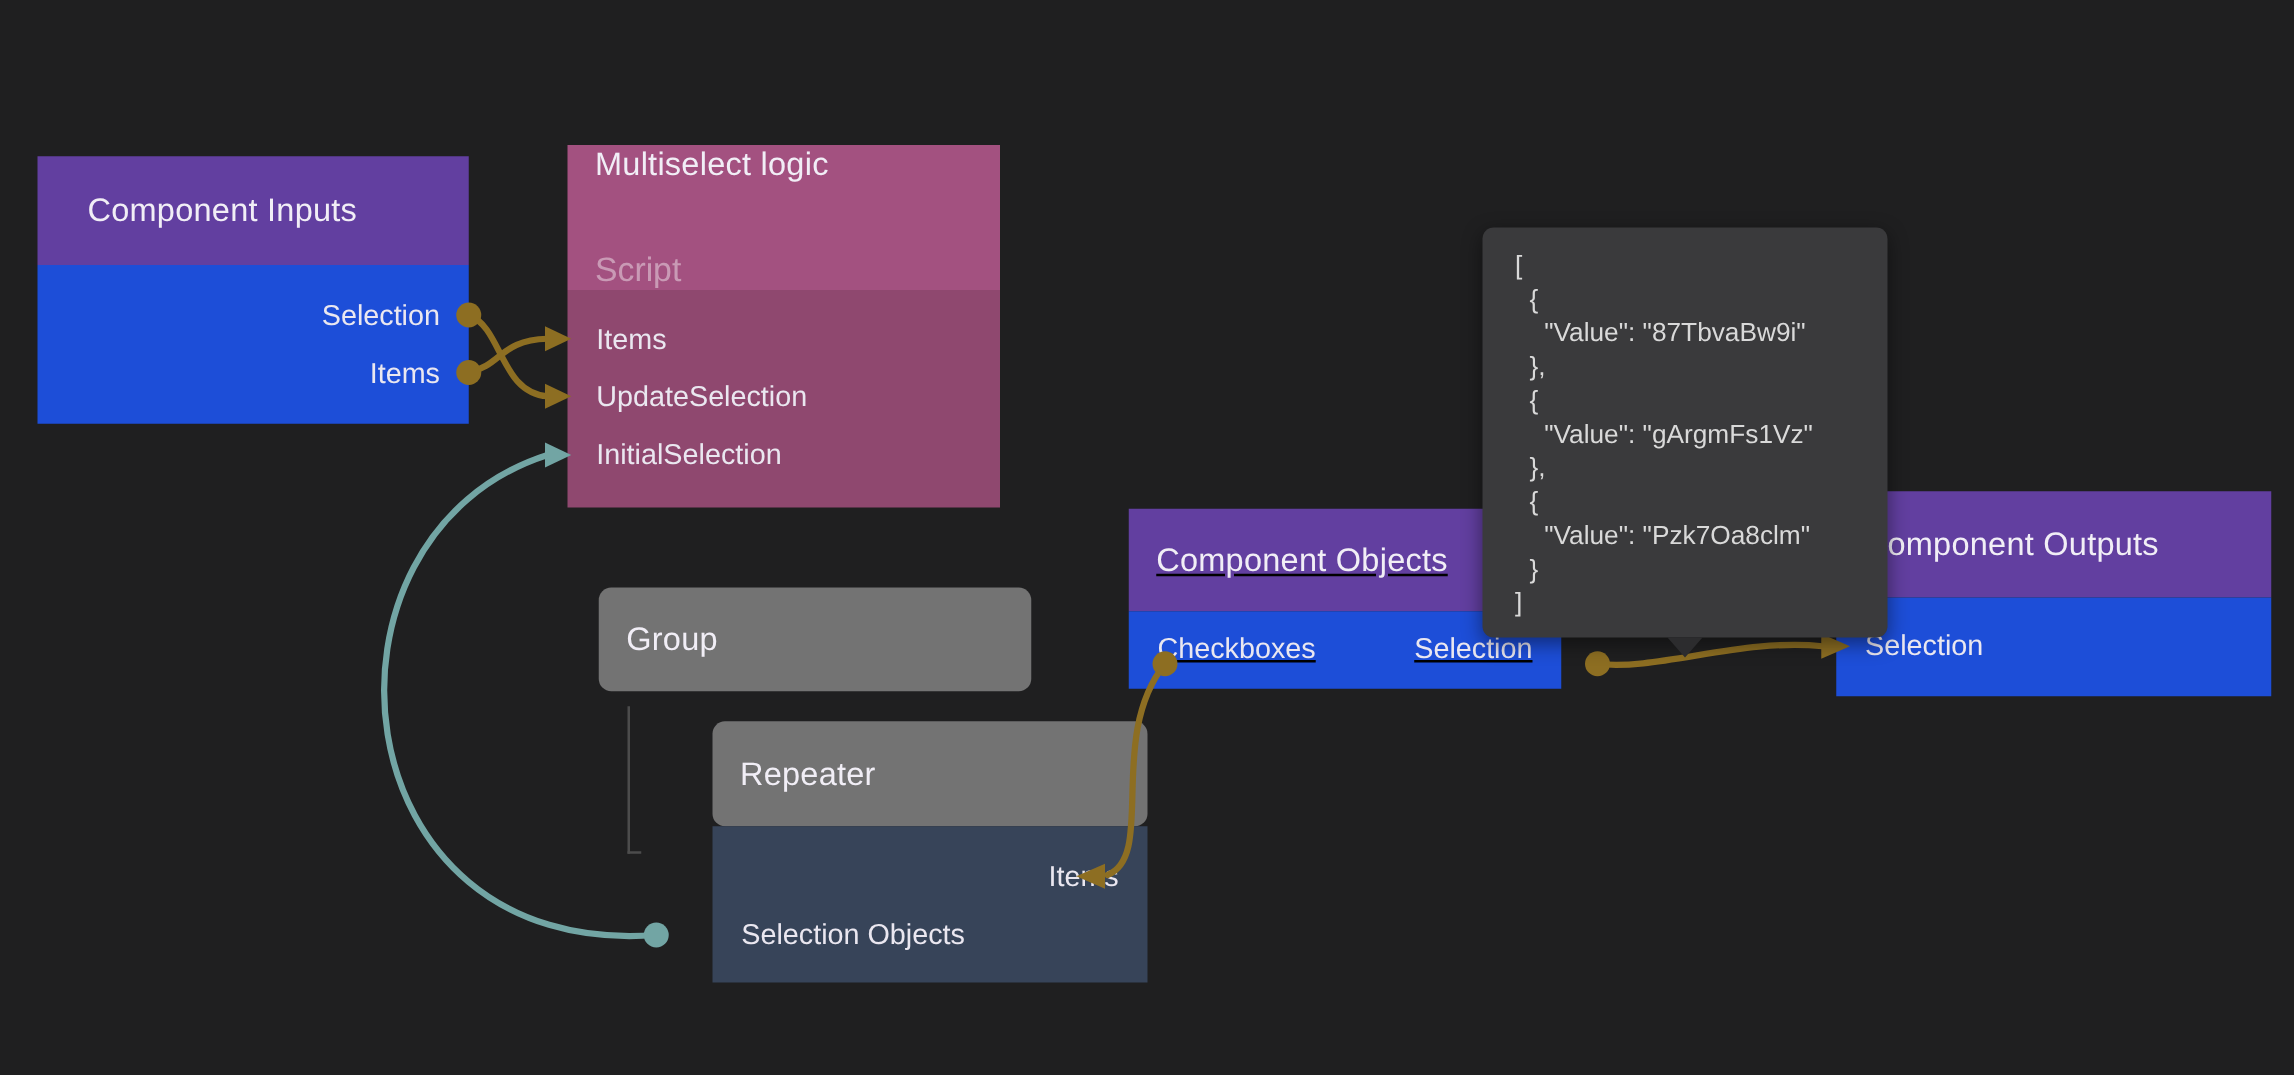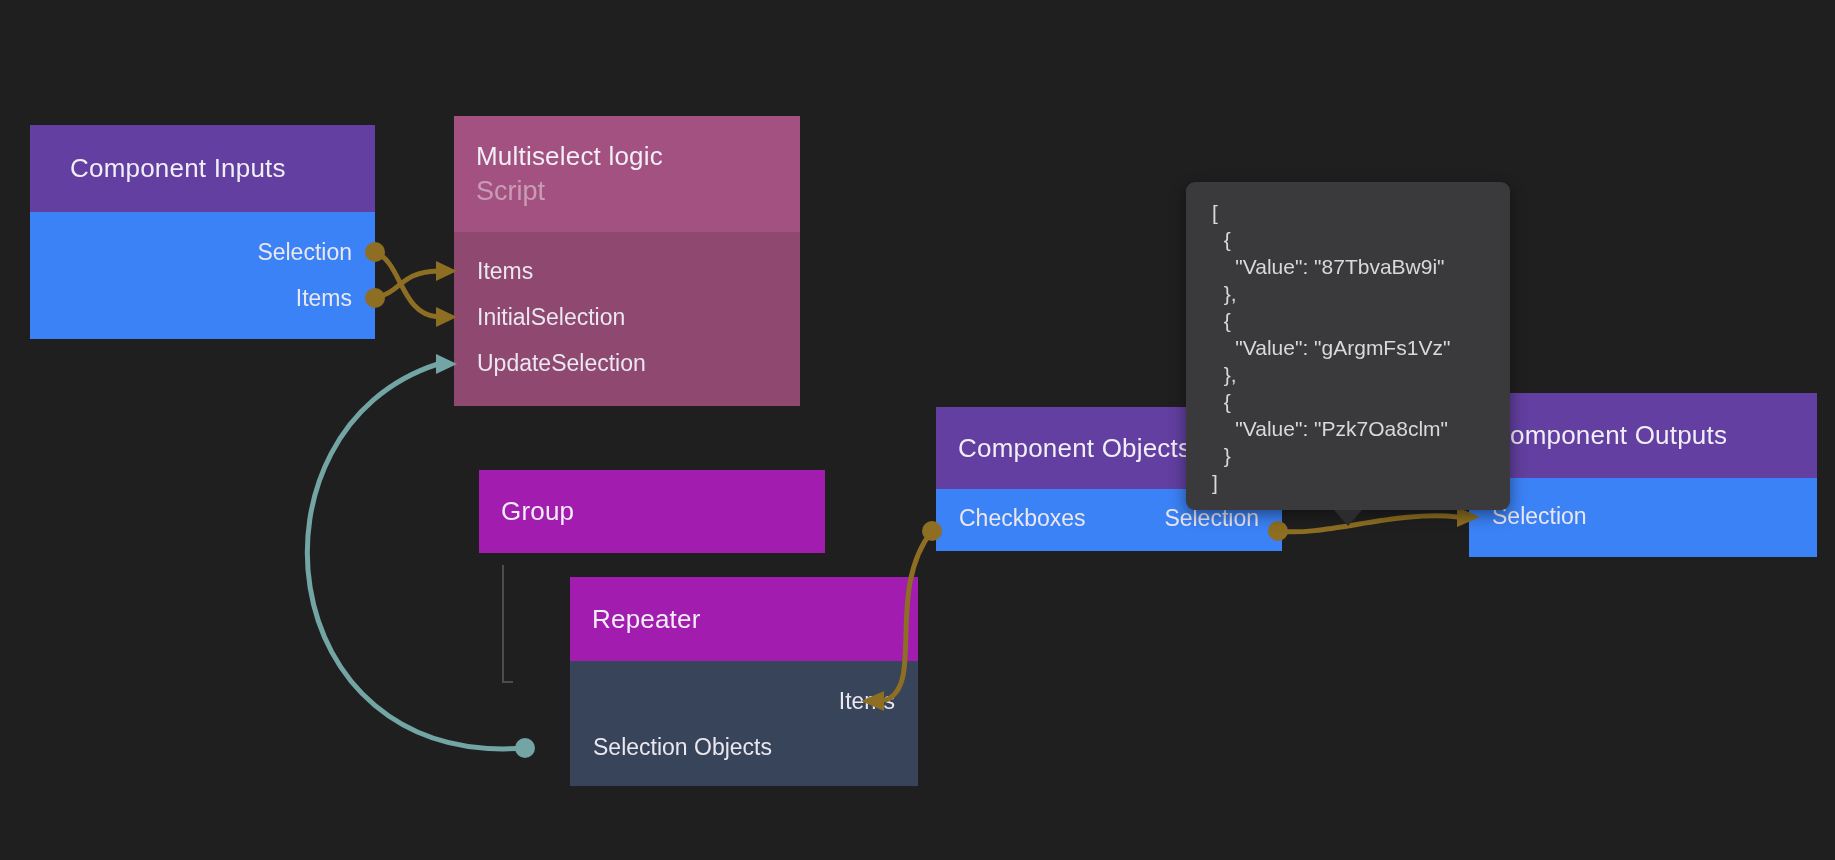--- a/index.html
+++ b/index.html
@@ -12,45 +12,45 @@
   .hdr .title{font-size:26px;color:#f1eef6;letter-spacing:.2px;white-space:nowrap;}
   .hdr .subtitle{font-size:27px;color:rgba(255,255,255,.42);margin-top:4px;}
   .body{box-sizing:border-box;}
   .row{height:46px;display:flex;align-items:center;font-size:23px;color:#eae7f0;box-sizing:border-box;white-space:nowrap;}
   .row.r{justify-content:flex-end;padding-right:23px;}
   .row.l{justify-content:flex-start;padding-left:23px;}
   .row.split{justify-content:space-between;padding:0 23px;}
 
   
   .purple .hdr{background:#623fa0;}
-  .purple .body{background:#3b82f6;}
+  .purple .body{background:#1d4ed8;}
   
   .pink .hdr{background:#a35180;}
   .pink .body{background:#8f486f;}
   
-  .slate .hdr{background:#a21caf;}
+  .slate .hdr{background:#737373;border-radius:10px;}
   .slate .body{background:#374459;}
 
   
   #node-inputs {left:30px;  top:125px; width:345px;}
   #node-inputs .hdr{height:87px;padding-left:40px;}
   #node-inputs .body{height:127px;padding-top:17px;}
 
   #node-multiselect {left:454px; top:116px; width:346px;}
-  #node-multiselect .hdr{height:116px;}
+  #node-multiselect .hdr{height:116px;justify-content:space-between;}
   #node-multiselect .body{height:174px;padding-top:16px;}
 
   #node-group {left:479px; top:470px; width:346px;}
   #node-group .hdr{height:83px;}
 
   #node-repeater {left:525px; top:577px; width:348px;padding-left:45px;}
   #node-repeater .hdr{height:84px;}
   #node-repeater .body{height:125px;padding-top:17px;}
 
-  #node-objects {left:936px; top:407px; width:346px;}
+  #node-objects {left:903px; top:407px; width:346px;text-decoration:underline;}
   #node-objects .hdr{height:82px;}
   #node-objects .body{height:62px;padding-top:6px;}
 
   #node-outputs {left:1469px; top:393px; width:348px;}
   #node-outputs .hdr{height:85px;}
   #node-outputs .body{height:79px;padding-top:15px;}
 
   
   .tree-line{position:absolute;left:502px;top:565px;width:11px;height:118px;
              border-left:2px solid #4c4c4c;border-bottom:2px solid #4c4c4c;box-sizing:border-box;}
@@ -90,24 +90,24 @@
   <div id="node-multiselect" class="node pink">
     <div class="hdr">
       <span class="title">Multiselect logic</span>
       <span class="subtitle">Script</span>
     </div>
     <div class="body">
       <div class="row l">
         <span>Items</span>
       </div>
       <div class="row l">
-        <span>InitialSelection</span>
+        <span>UpdateSelection</span>
       </div>
       <div class="row l">
-        <span>UpdateSelection</span>
+        <span>InitialSelection</span>
       </div>
     </div>
   </div>
 
   <div id="node-group" class="node slate">
     <div class="hdr">
       <span class="title">Group</span>
     </div>
   </div>
 

